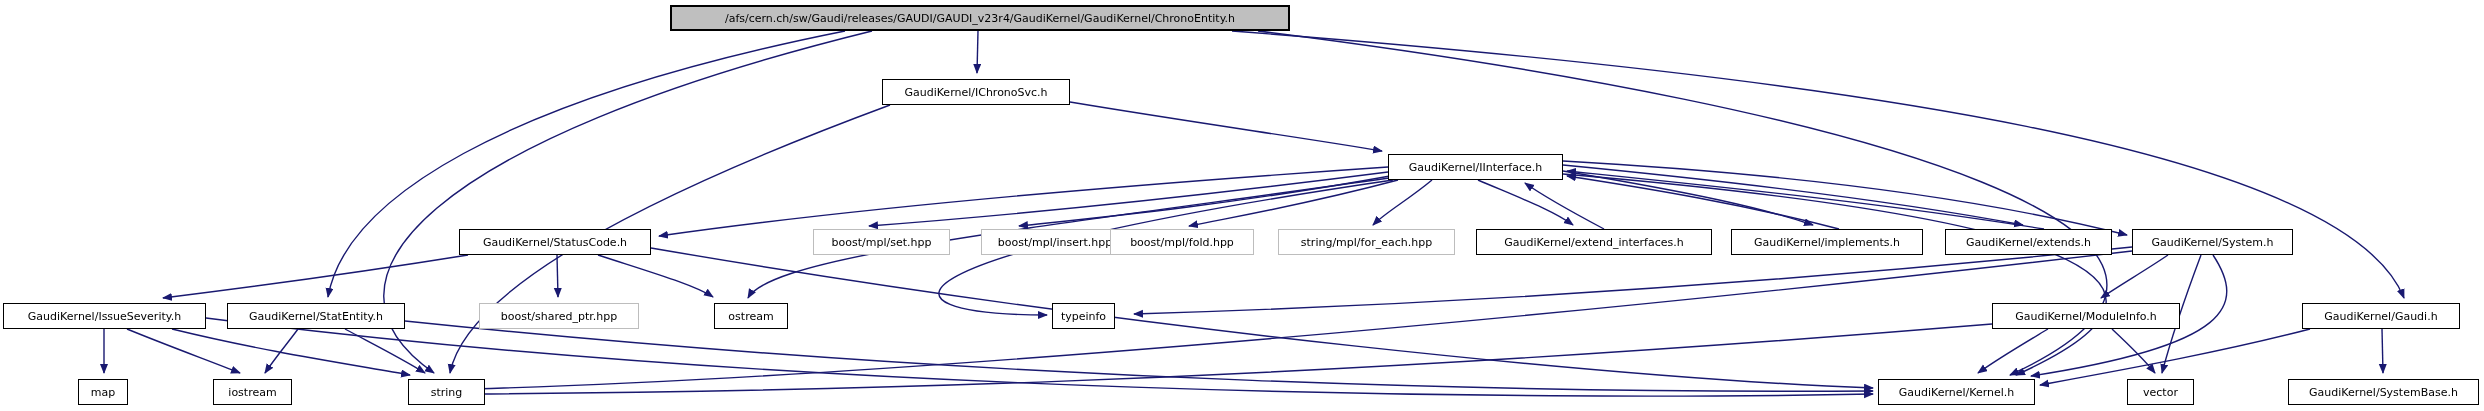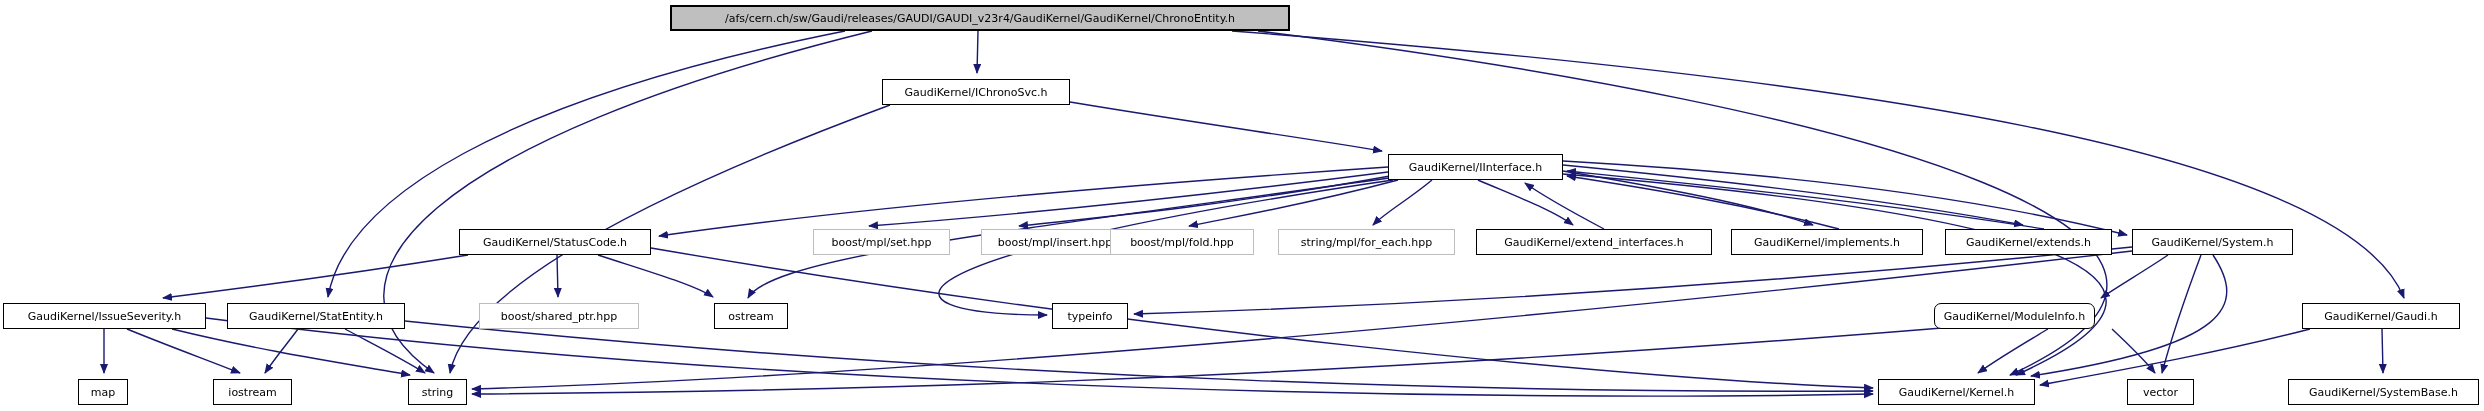--- a/index.html
+++ b/index.html
@@ -96,23 +96,23 @@
       <div class="node external" style="left: 1110px; top: 229px; width: 144px;">boost/mpl/fold.hpp</div>
       <div class="node external" style="left: 1278px; top: 229px; width: 177px;">string/mpl/for_each.hpp</div>
       <div class="node internal" style="left: 1476px; top: 229px; width: 236px;">GaudiKernel/extend_interfaces.h</div>
       <div class="node internal" style="left: 1731px; top: 229px; width: 192px; text-align: center;">GaudiKernel/implements.h</div>
       <div class="node internal" style="left: 1945px; top: 229px; width: 167px;">GaudiKernel/extends.h</div>
       <div class="node internal" style="left: 2132px; top: 229px; width: 161px;">GaudiKernel/System.h</div>
       <div class="node internal" style="left: 3px; top: 303px; width: 203px;">GaudiKernel/IssueSeverity.h</div>
       <div class="node internal" style="left: 227px; top: 303px; width: 178px;">GaudiKernel/StatEntity.h</div>
       <div class="node external" style="left: 479px; top: 303px; width: 160px;">boost/shared_ptr.hpp</div>
       <div class="node stdlib" style="left: 714px; top: 303px; width: 74px;">ostream</div>
-      <div class="node stdlib" style="left: 1052px; top: 303px; width: 76px;">typeinfo</div>
-      <div class="node internal" style="left: 1934px; top: 303px; width: 161px; border-radius: 7px;">GaudiKernel/ModuleInfo.h</div>
+      <div class="node stdlib" style="left: 1052px; top: 303px; width: 63px;">typeinfo</div>
+      <div class="node internal" style="left: 1992px; top: 303px; width: 188px;">GaudiKernel/ModuleInfo.h</div>
       <div class="node internal" style="left: 2302px; top: 303px; width: 158px;">GaudiKernel/Gaudi.h</div>
       <div class="node stdlib" style="left: 78px; top: 379px; width: 50px;">map</div>
       <div class="node stdlib" style="left: 213px; top: 379px; width: 79px;">iostream</div>
-      <div class="node stdlib" style="left: 408px; top: 379px; width: 59px;">string</div>
+      <div class="node stdlib" style="left: 408px; top: 379px; width: 77px;">string</div>
       <div class="node internal" style="left: 1878px; top: 379px; width: 157px;">GaudiKernel/Kernel.h</div>
       <div class="node stdlib" style="left: 2127px; top: 379px; width: 67px;">vector</div>
       <div class="node internal" style="left: 2288px; top: 379px; width: 191px;">GaudiKernel/SystemBase.h</div>
     </div>
 </div>
 
 </body></html>

